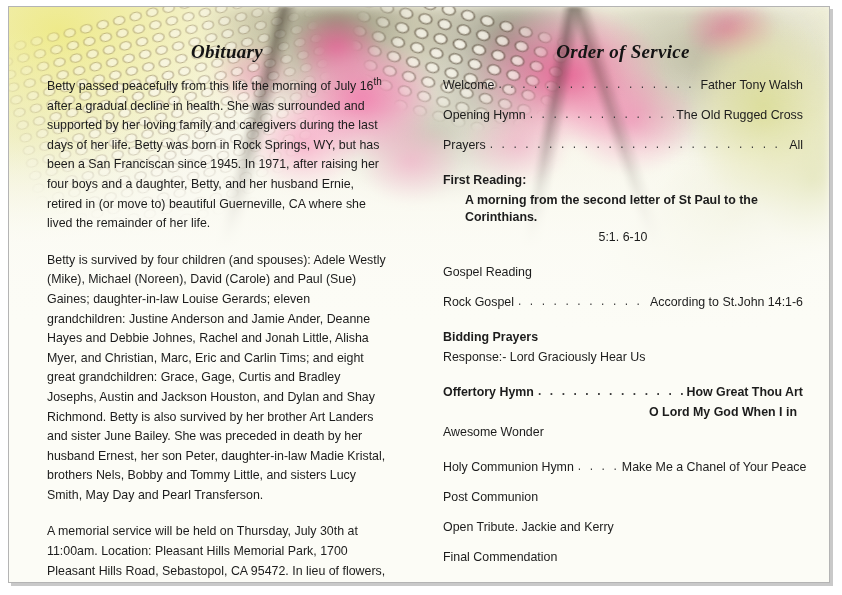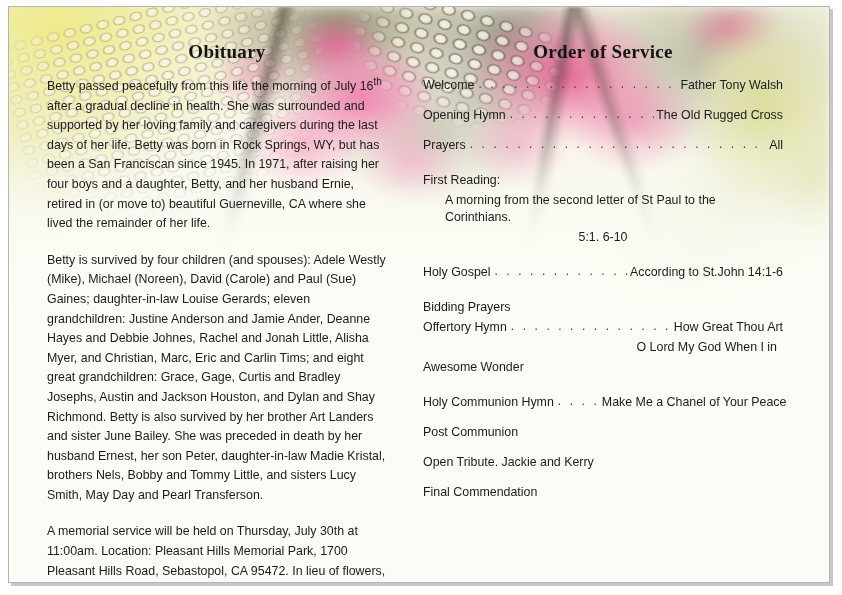--- a/index.html
+++ b/index.html
@@ -136,25 +136,26 @@
     position: absolute;
     left: 0; top: 0;
     width: 100%; height: 100%;
   }
 
   .column {
     position: absolute;
     top: 34px;
   }
   #obituary-column { left: 38px;  width: 340px; }
-  #service-column  { left: 414px; width: 360px; }
+  #service-column  { left: 434px; width: 360px; }
 
   .section-heading {
     font-family: "Liberation Serif", serif;
     font-weight: bold;
+    font-style: italic;
     font-size: 19px;
     color: #141414;
     text-align: center;
     margin: 0 0 14px 0;
     letter-spacing: 0.3px;
   }
   #obituary-column .section-heading { text-align: center; padding-left: 20px; }
 
   
   .obit-para {
@@ -168,21 +169,21 @@
   .sup { font-size: 10px; vertical-align: super; line-height: 0; }
 
   
   .svc-row {
     font-size: 12.4px;
     line-height: 17px;
     color: #1c1c1c;
     margin-bottom: 13px;
     position: relative;
   }
-  .svc-row.tight { margin-bottom: 3px; }
+  .svc-row.tight { margin-bottom: 3px; font-weight: bold; }
   .svc-row.gap-lg { margin-bottom: 18px; }
 
   .svc-leader {
     display: flex;
     align-items: baseline;
     width: 100%;
     white-space: nowrap;
   }
   .svc-left  { flex: 0 0 auto; }
   .svc-dots  {
@@ -263,31 +264,37 @@
         <span class="svc-plain">First Reading:</span>
       </div>
       <div class="svc-row tight">
         <span class="svc-indent">A morning from the second letter of St Paul to the Corinthians.</span>
       </div>
       <div class="svc-row gap-lg">
         <span class="svc-center">5:1. 6-10</span>
       </div>
 
 
-
-      <div class="svc-row gap-lg">
-        <span class="svc-leader">
-          <span class="svc-left">Holy Gospel</span>
+      <div class="svc-row">
+        <span class="svc-plain">Gospel Reading</span>
+      </div>
+
+      <div class="svc-row gap-lg">
+        <span class="svc-leader">
+          <span class="svc-left">Rock Gospel</span>
           <span class="svc-dots"></span>
           <span class="svc-right">According to St.John 14:1-6</span>
         </span>
       </div>
 
       <div class="svc-row tight">
         <span class="svc-plain">Bidding Prayers</span>
+      </div>
+      <div class="svc-row gap-lg">
+        <span class="svc-plain">Response:- Lord Graciously Hear Us</span>
       </div>
 
       <div class="svc-row tight">
         <span class="svc-leader">
           <span class="svc-left">Offertory Hymn</span>
           <span class="svc-dots"></span>
           <span class="svc-right">How Great Thou Art</span>
         </span>
       </div>
       <div class="svc-row tight">

